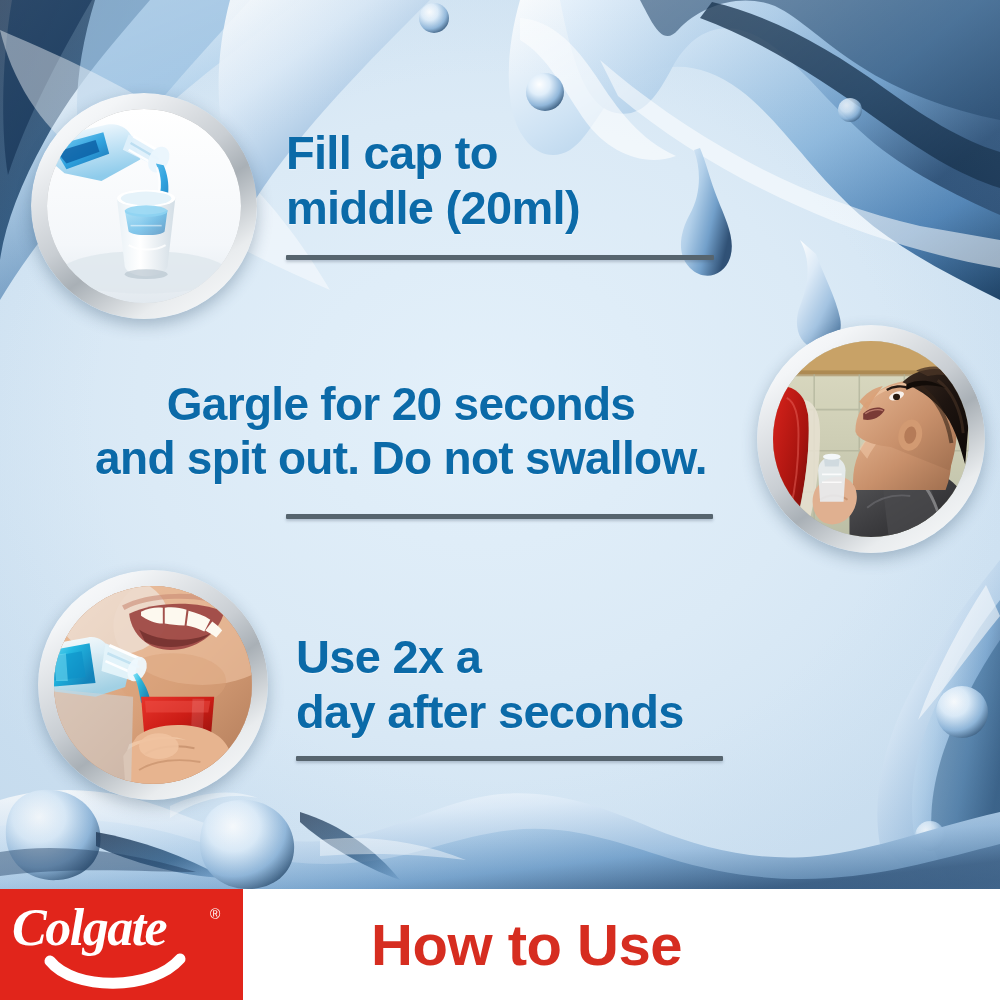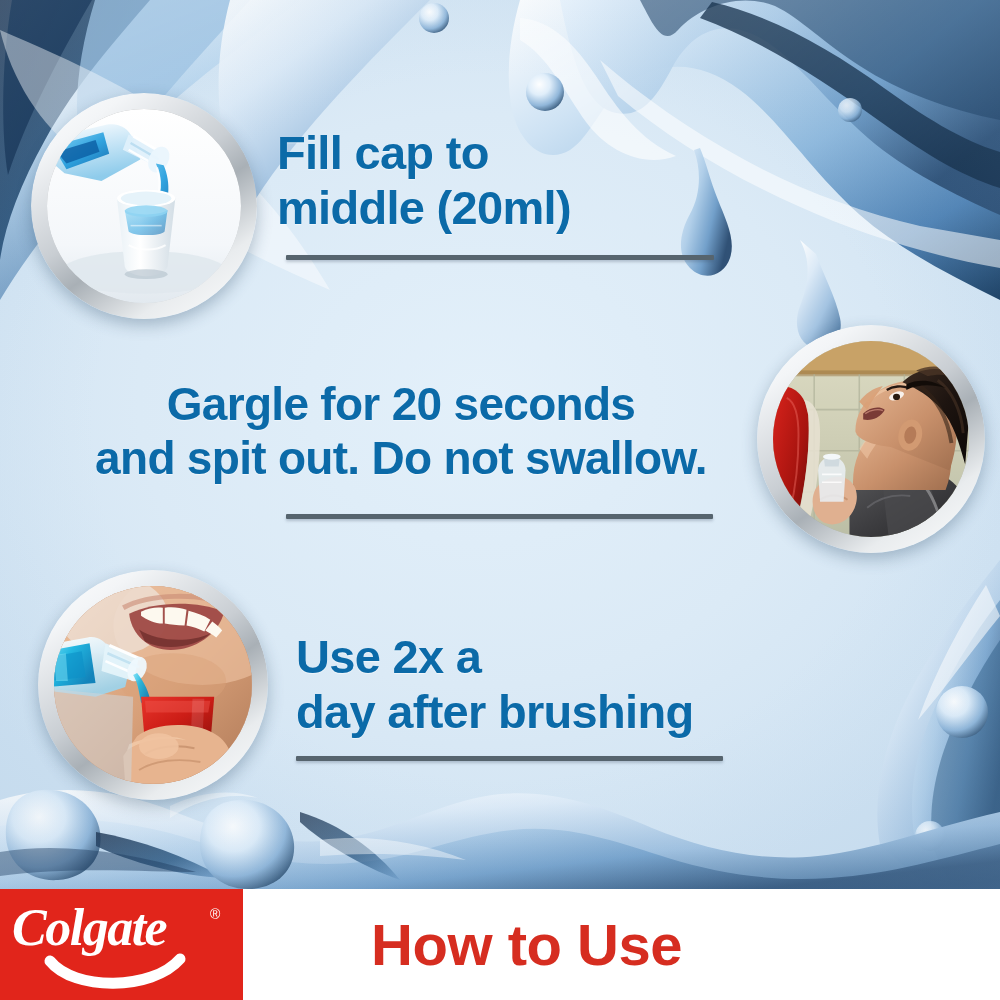--- a/index.html
+++ b/index.html
@@ -62,21 +62,21 @@
   .step-text {
     color:#0b6aa8;
     font-family:"Liberation Sans", sans-serif;
     font-weight:bold;
     font-size:47px;
     line-height:1.17;
     letter-spacing:-0.7px;
     white-space:pre-line;
     text-shadow:0 1px 1px rgba(255,255,255,.55);
   }
-  #step-1 { left:277px; top:126px; width:520px; }
+  #step-1 { left:286px; top:126px; width:520px; }
   #step-1 .step-text { text-align:left; }
 
   #step-2 { left:56px;  top:378px; width:690px; }
   #step-2 .step-text { text-align:center; font-size:46px; }
 
   #step-3 { left:296px; top:630px; width:470px; }
   #step-3 .step-text { text-align:left; }
 
   .divider {
     position:absolute;
@@ -442,21 +442,21 @@
         <path d="M86,186 C102,176 126,174 148,178" stroke="#c18a66" stroke-width="2" opacity="0.6" fill="none"></path>
         <ellipse cx="106" cy="162" rx="20" ry="13" fill="#f0c2a0" opacity="0.9"></ellipse>
 
         <path d="M-4,104 L80,112 L78,200 L-4,200 Z" fill="#cfd6d8" opacity="0.55"></path>
       </svg>
     </div>
   </div>
 
   <div class="step" id="step-3">
     <div class="step-text">Use 2x a
-day after brushing</div>
+day after seconds</div>
   </div>
   <div class="divider" id="divider-3"></div>
 
   <div id="banner">
     <div id="banner-title">How to Use</div>
     <div id="logo-block">
       <svg class="logo-svg" viewBox="0 0 222 92" xmlns="http://www.w3.org/2000/svg">
         <text x="0" y="46" font-family="Liberation Serif, serif" font-style="italic" font-weight="bold" font-size="52" fill="#ffffff" letter-spacing="-1.5">Colgate</text>
         <text x="198" y="20" font-family="Liberation Sans, sans-serif" font-size="14" fill="#ffffff">®</text>
         <path d="M38,62 C62,92 140,92 168,60" stroke="#ffffff" stroke-width="11" fill="none" stroke-linecap="round"></path>

